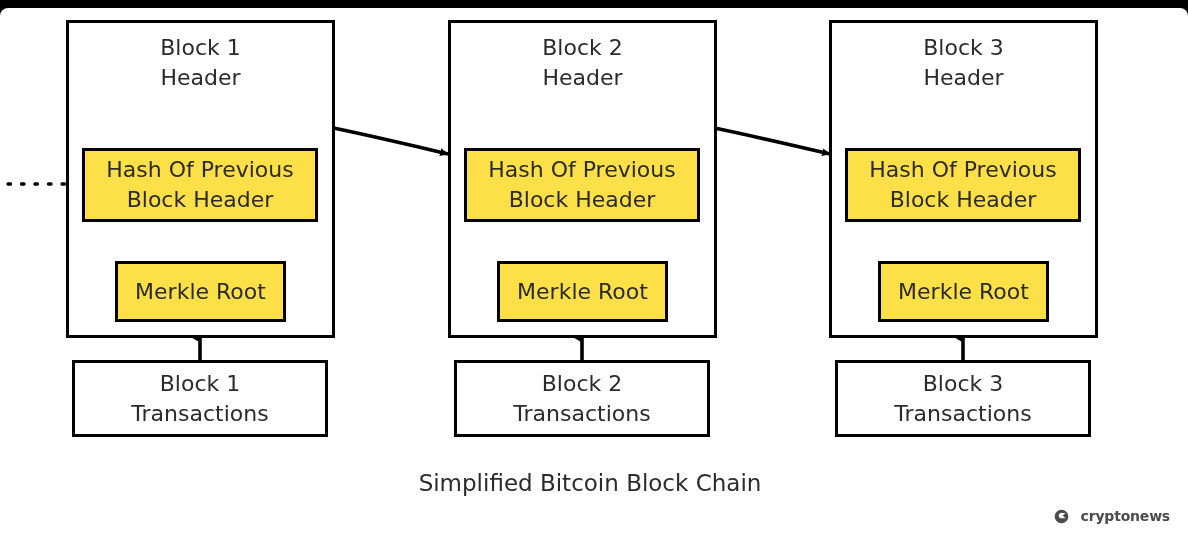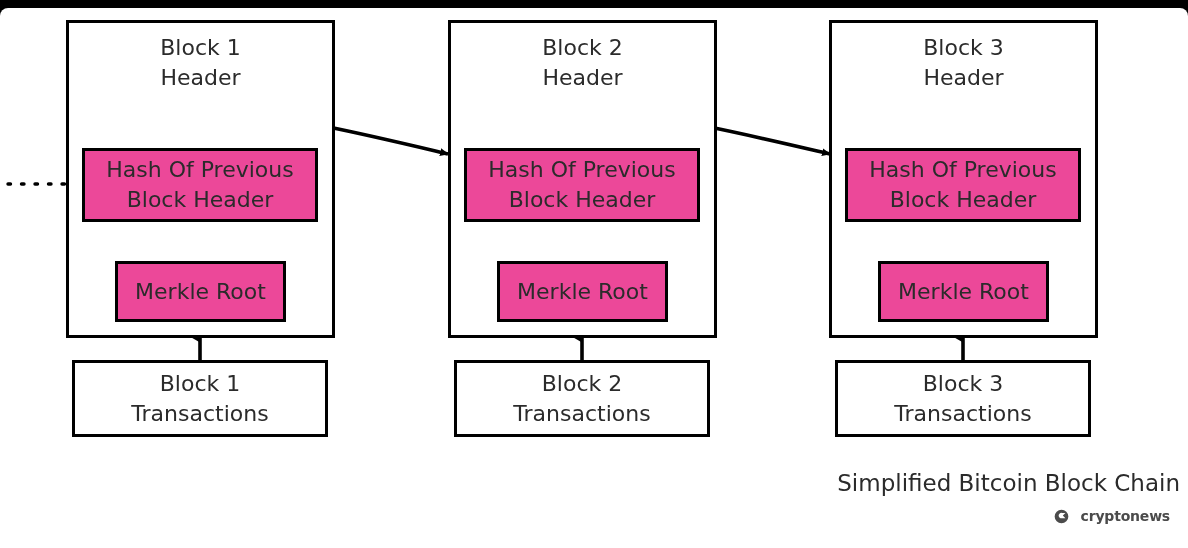--- a/index.html
+++ b/index.html
@@ -43,21 +43,21 @@
     text-align: center;
     font-size: 22px;
     line-height: 30px;
     color: #2b2b2b;
     white-space: pre-line;
   }
   .inner-box {
     position: absolute;
     box-sizing: border-box;
     border: 3px solid #000000;
-    background: #ec4899;
+    background: #fde047;
     display: flex;
     align-items: center;
     justify-content: center;
   }
   .inner-box-label {
     text-align: center;
     font-size: 22px;
     line-height: 30px;
     color: #2b2b2b;
     white-space: pre-line;
@@ -76,21 +76,21 @@
     font-size: 22px;
     line-height: 30px;
     color: #2b2b2b;
     white-space: pre-line;
   }
   #caption {
     position: absolute;
     left: 0;
     right: 8px;
     top: 458px;
-    text-align: right;
+    text-align: center;
     font-size: 23px;
     line-height: 34px;
     color: #2b2b2b;
   }
   #logo {
     position: absolute;
     right: 18px;
     top: 500px;
     display: flex;
     align-items: center;

